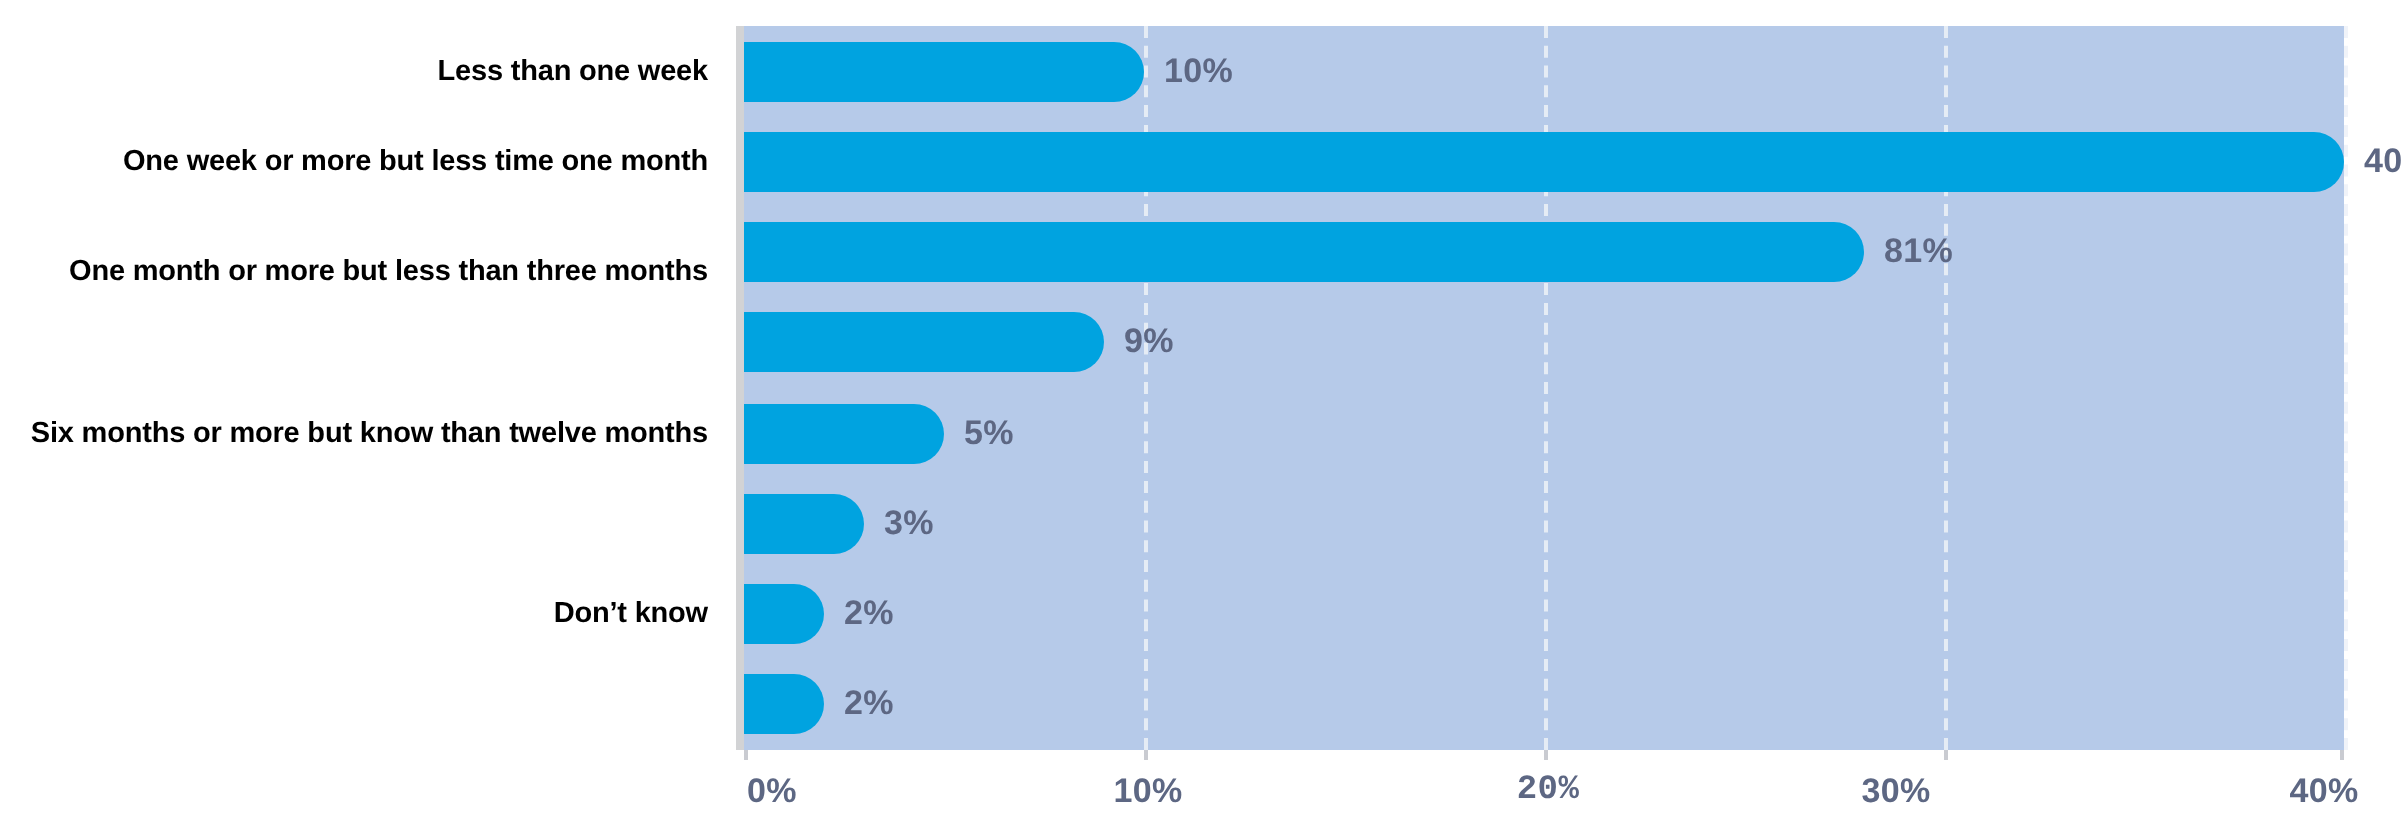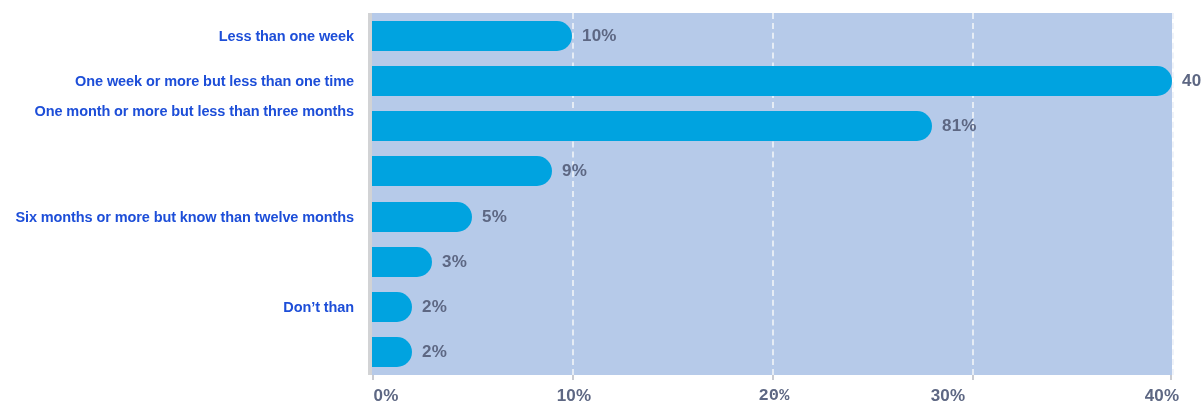--- a/index.html
+++ b/index.html
@@ -29,21 +29,21 @@
   }
   .cat-label {
     position: absolute;
     right: 8px;
     height: 45.25px;
     display: flex;
     align-items: center;
     justify-content: flex-end;
     font-size: 14.5px;
     font-weight: bold;
-    color: #1d4ed8;
+    color: #000000;
     letter-spacing: -0.1px;
     white-space: nowrap;
   }
 
   
   #plot-area {
     position: absolute;
     left: 372px;
     top: 13px;
     width: 800px;
@@ -115,24 +115,24 @@
     white-space: nowrap;
   }
 </style>
 </head>
 <body>
 
 <div id="chart-root">
 
   <div id="category-axis">
     <div class="cat-label" style="top:0px;">Less than one week</div>
-    <div class="cat-label" style="top:45.25px;">One week or more but less than one time</div>
-    <div class="cat-label" style="top:75px;">One month or more but less than three months</div>
+    <div class="cat-label" style="top:45.25px;">One week or more but less time one month</div>
+    <div class="cat-label" style="top:100px;">One month or more but less than three months</div>
     <div class="cat-label" style="top:181px;">Six months or more but know than twelve months</div>
-    <div class="cat-label" style="top:271.5px;">Don’t than</div>
+    <div class="cat-label" style="top:271.5px;">Don’t know</div>
   </div>
 
   <div id="axis-line-left"></div>
 
   <div id="plot-area">
     <div class="gridline" style="left:200px;"></div>
     <div class="gridline" style="left:400px;"></div>
     <div class="gridline" style="left:600px;"></div>
     <div class="gridline" style="left:800px;"></div>
 

